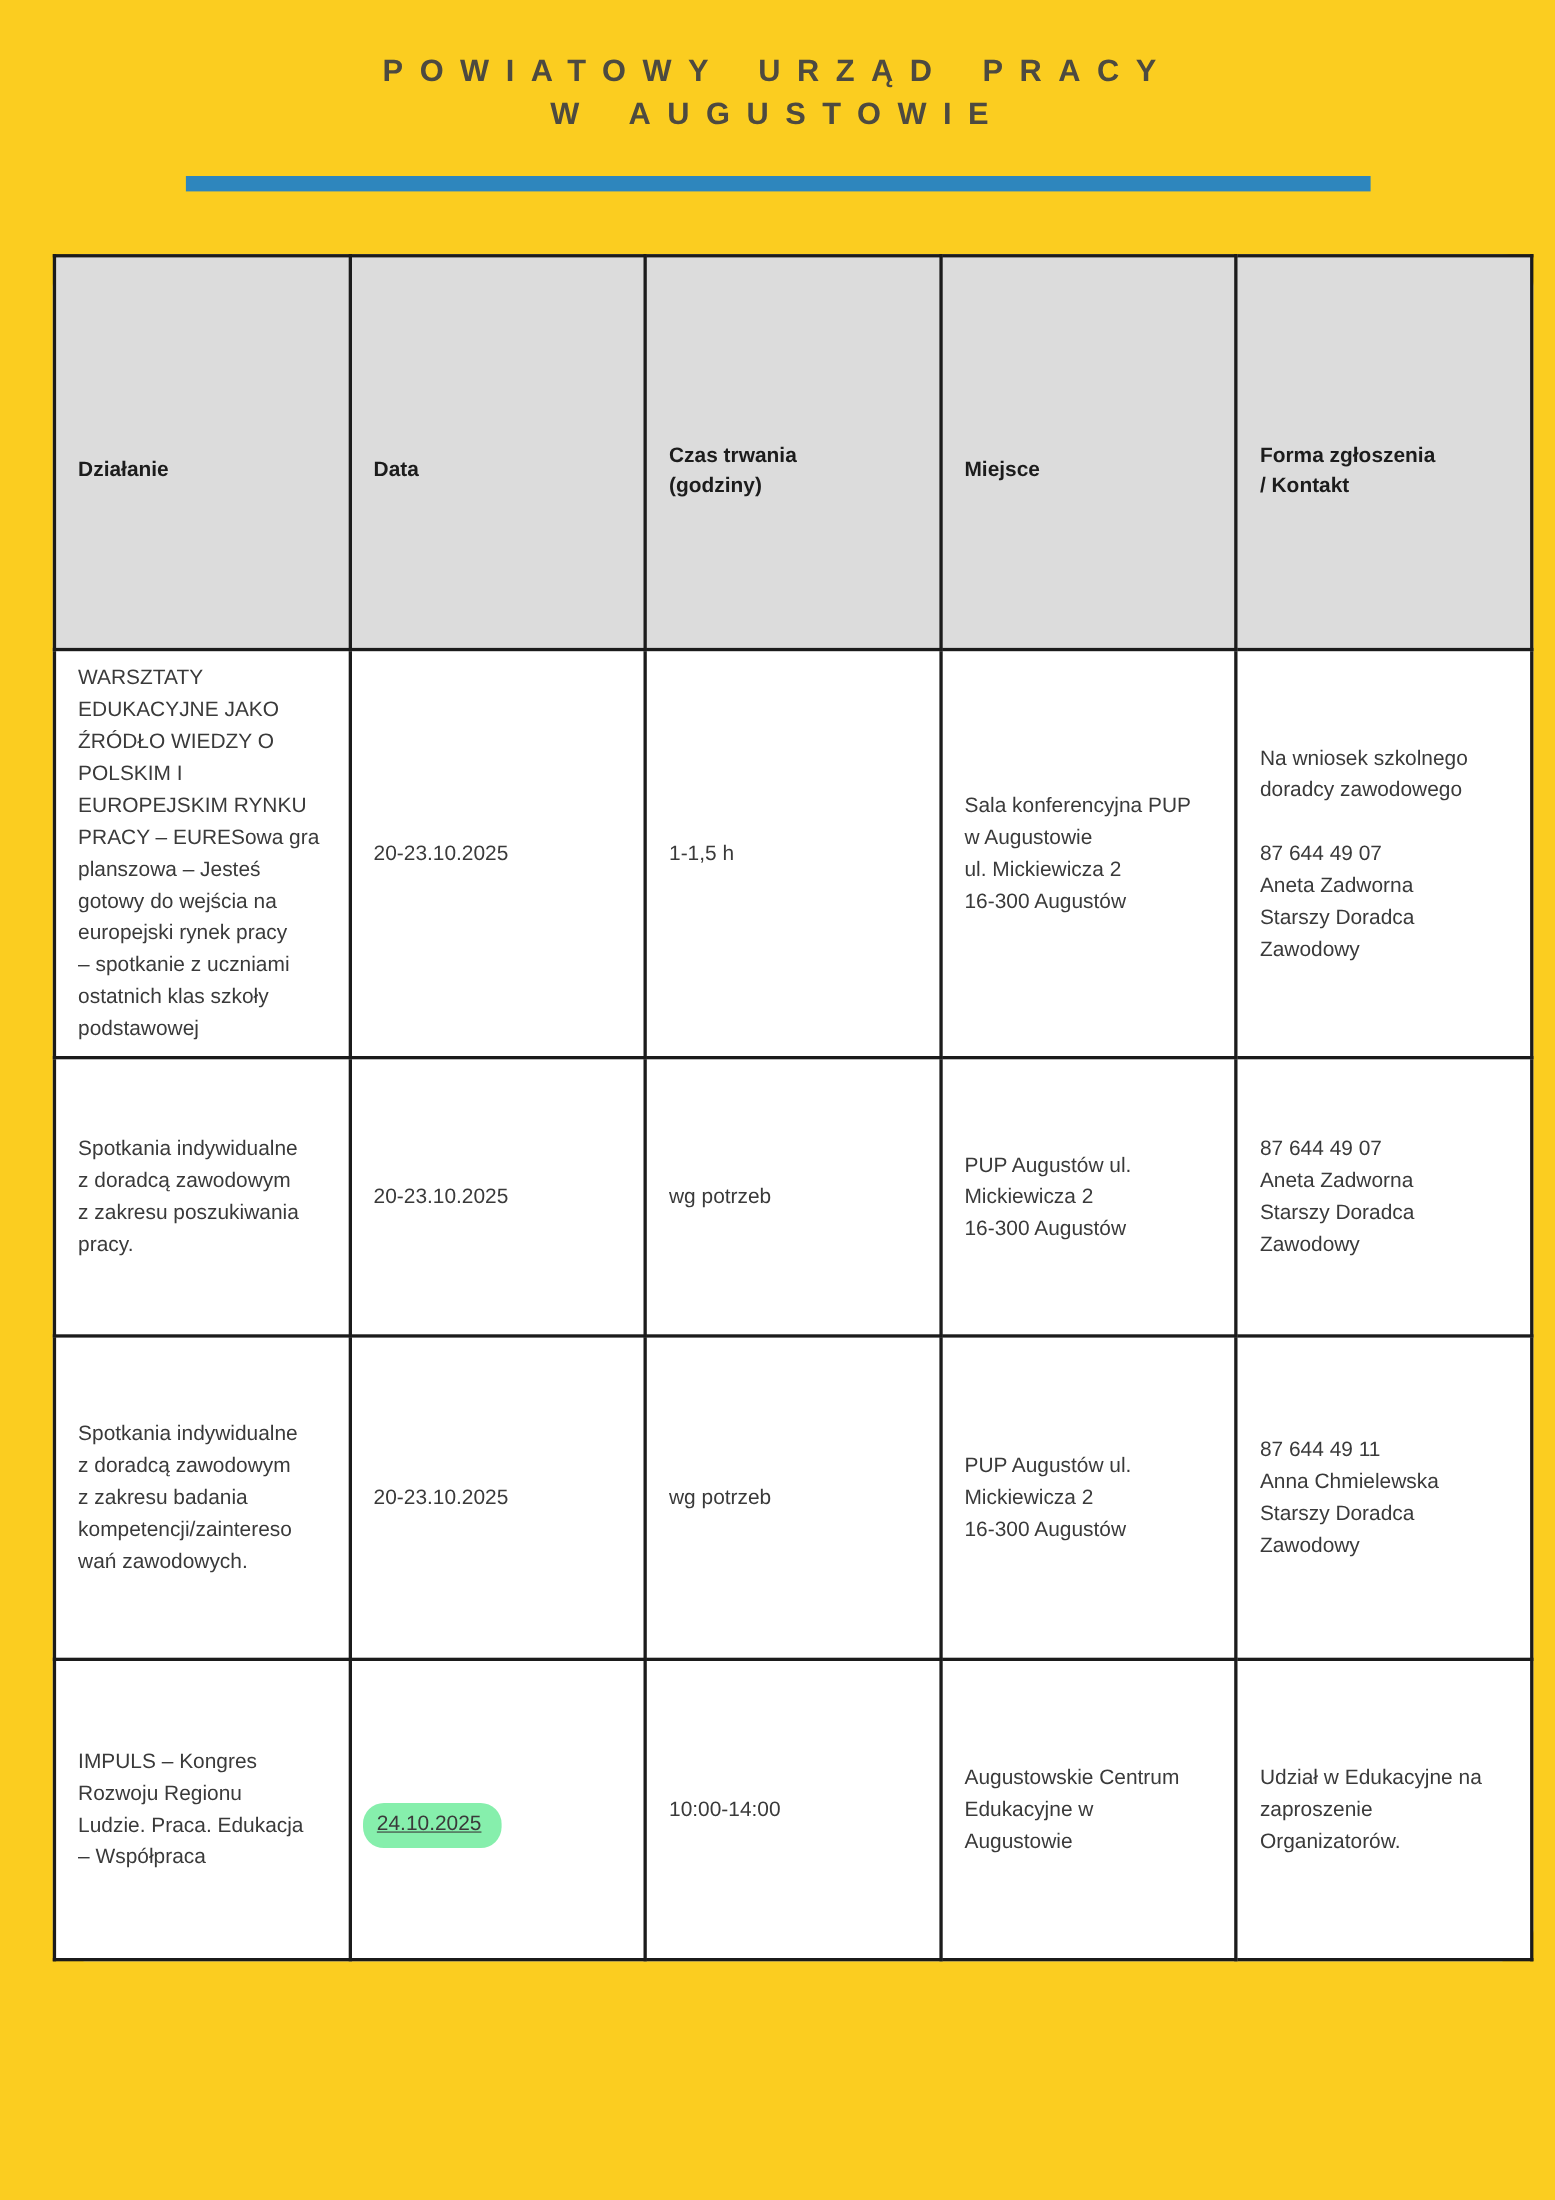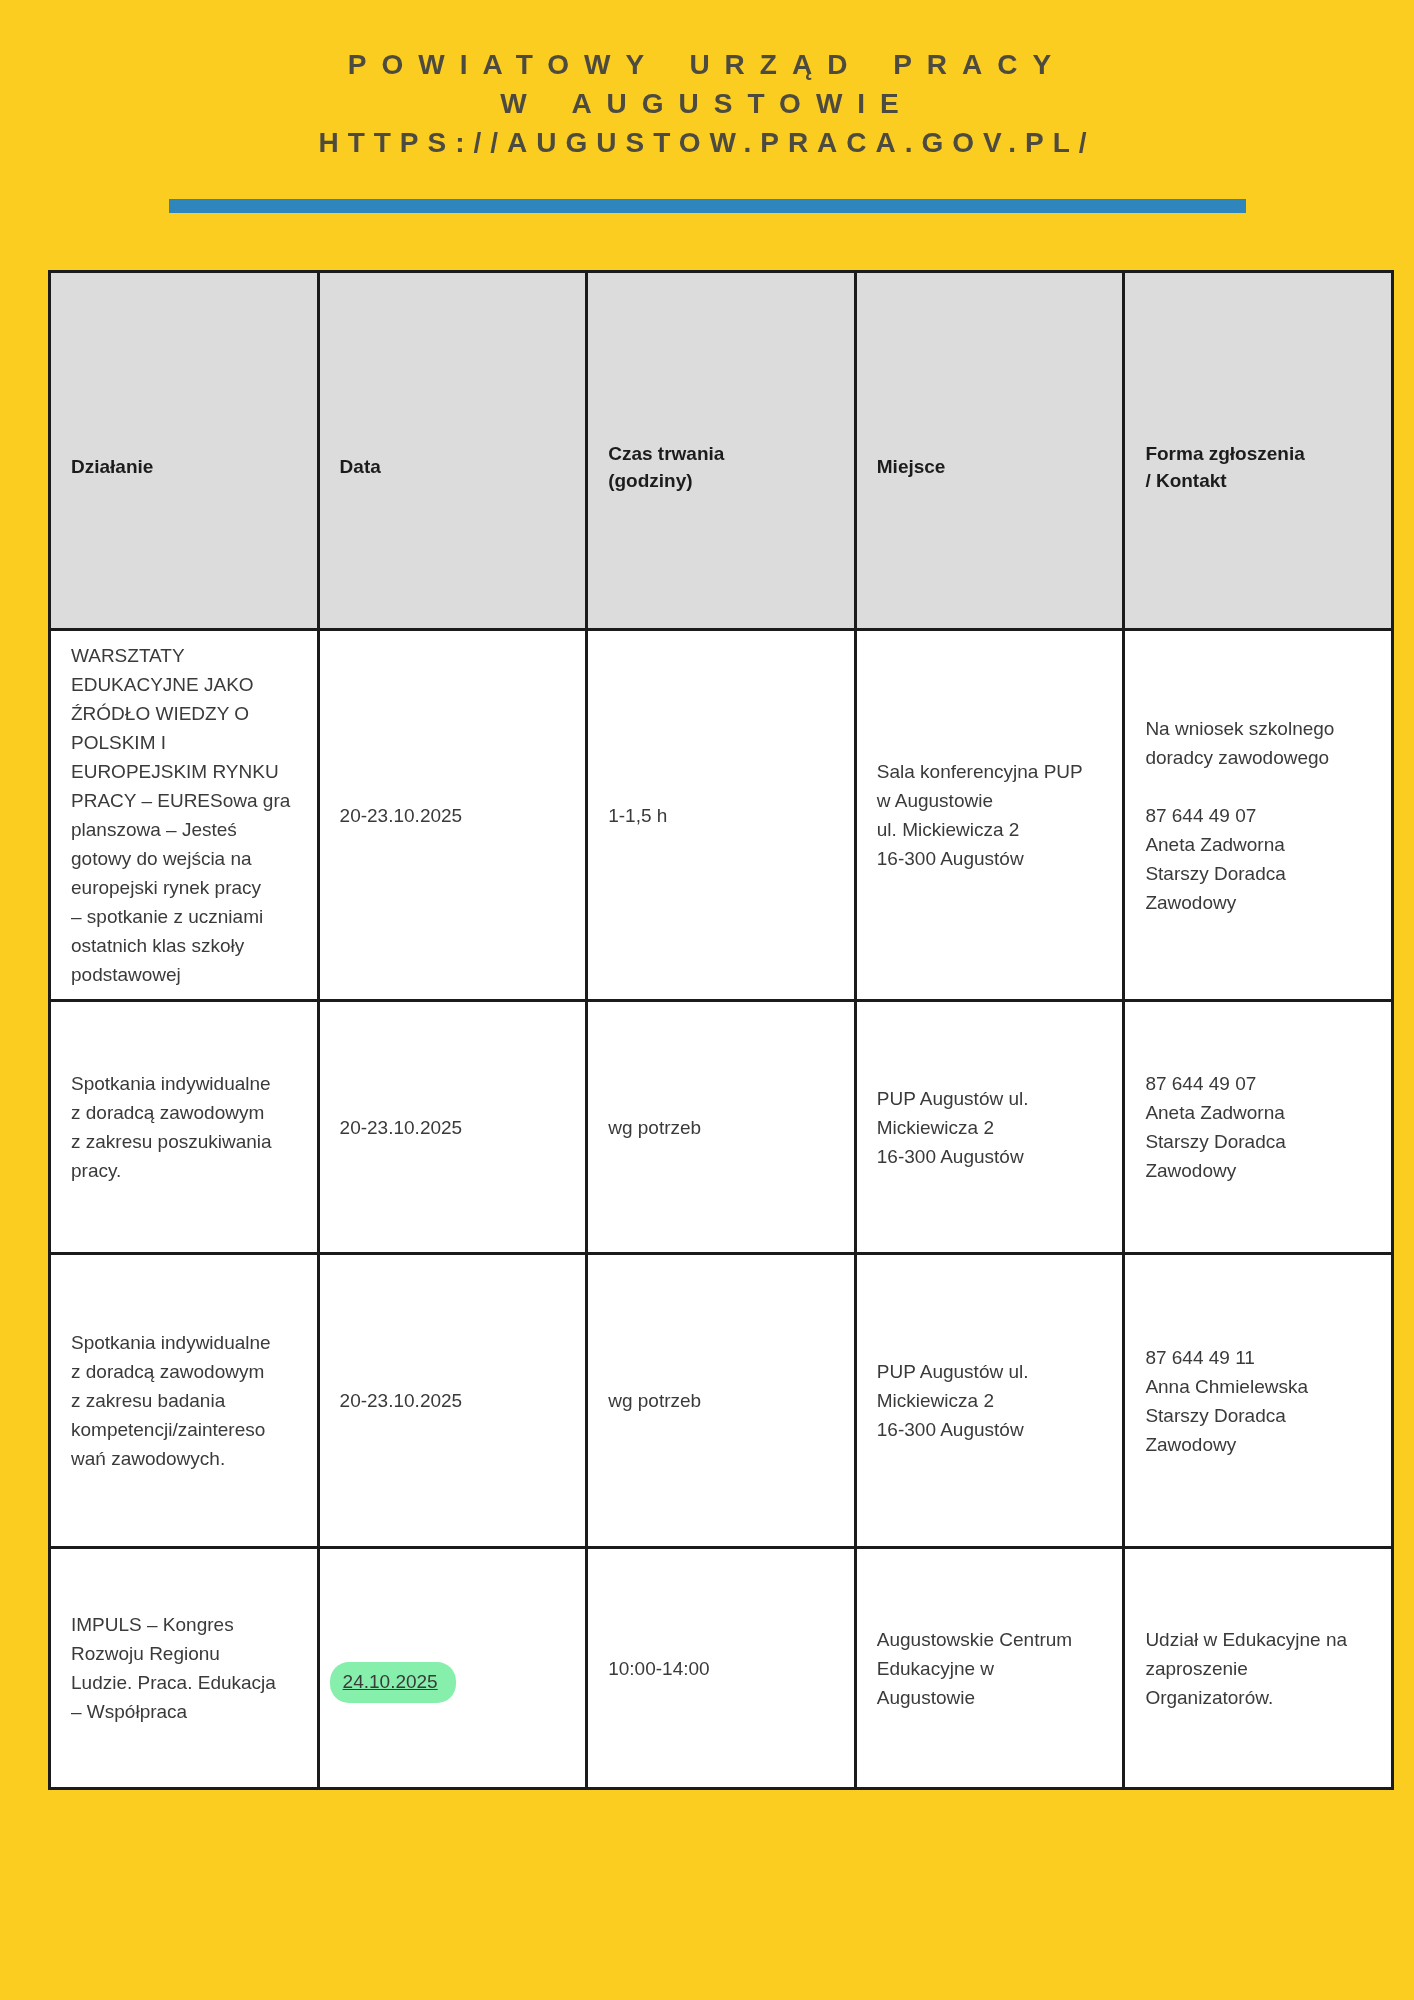--- a/index.html
+++ b/index.html
@@ -54,40 +54,39 @@
     line-height:29px;
     vertical-align:middle;
     text-align:left;
     padding:10px 14px 10px 20px;
     background:#FFFFFF;
   }
   tr.hdr-row { height:358px; }
   tr.row-0   { height:283px; }
   tr.row-1   { height:253px; }
   tr.row-2   { height:294px; }
-  tr.row-3   { height:241px; }
+  tr.row-3   { height:273px; }
 
   .pill {
     display:inline-block;
     background:#86efac;
     border-radius:19px;
     padding:5px 18px 7px 13px;
     margin-left:-10px;
     text-decoration:underline;
   }
 </style>
 </head>
 <body>
 
 <div>
 
   <div class="doc-header">
     <span class="hline wide">POWIATOWY URZĄD PRACY</span>
     <span class="hline wide">W AUGUSTOWIE</span>
-    <span class="hline tight">HTTPS://AUGUSTOW.PRACA.GOV.PL/</span>
   </div>
 
   <div class="divider"></div>
 
   <table class="schedule">
     <colgroup>
       <col style="width:20%">
         <col style="width:20%">
         <col style="width:20%">
         <col style="width:20%">

